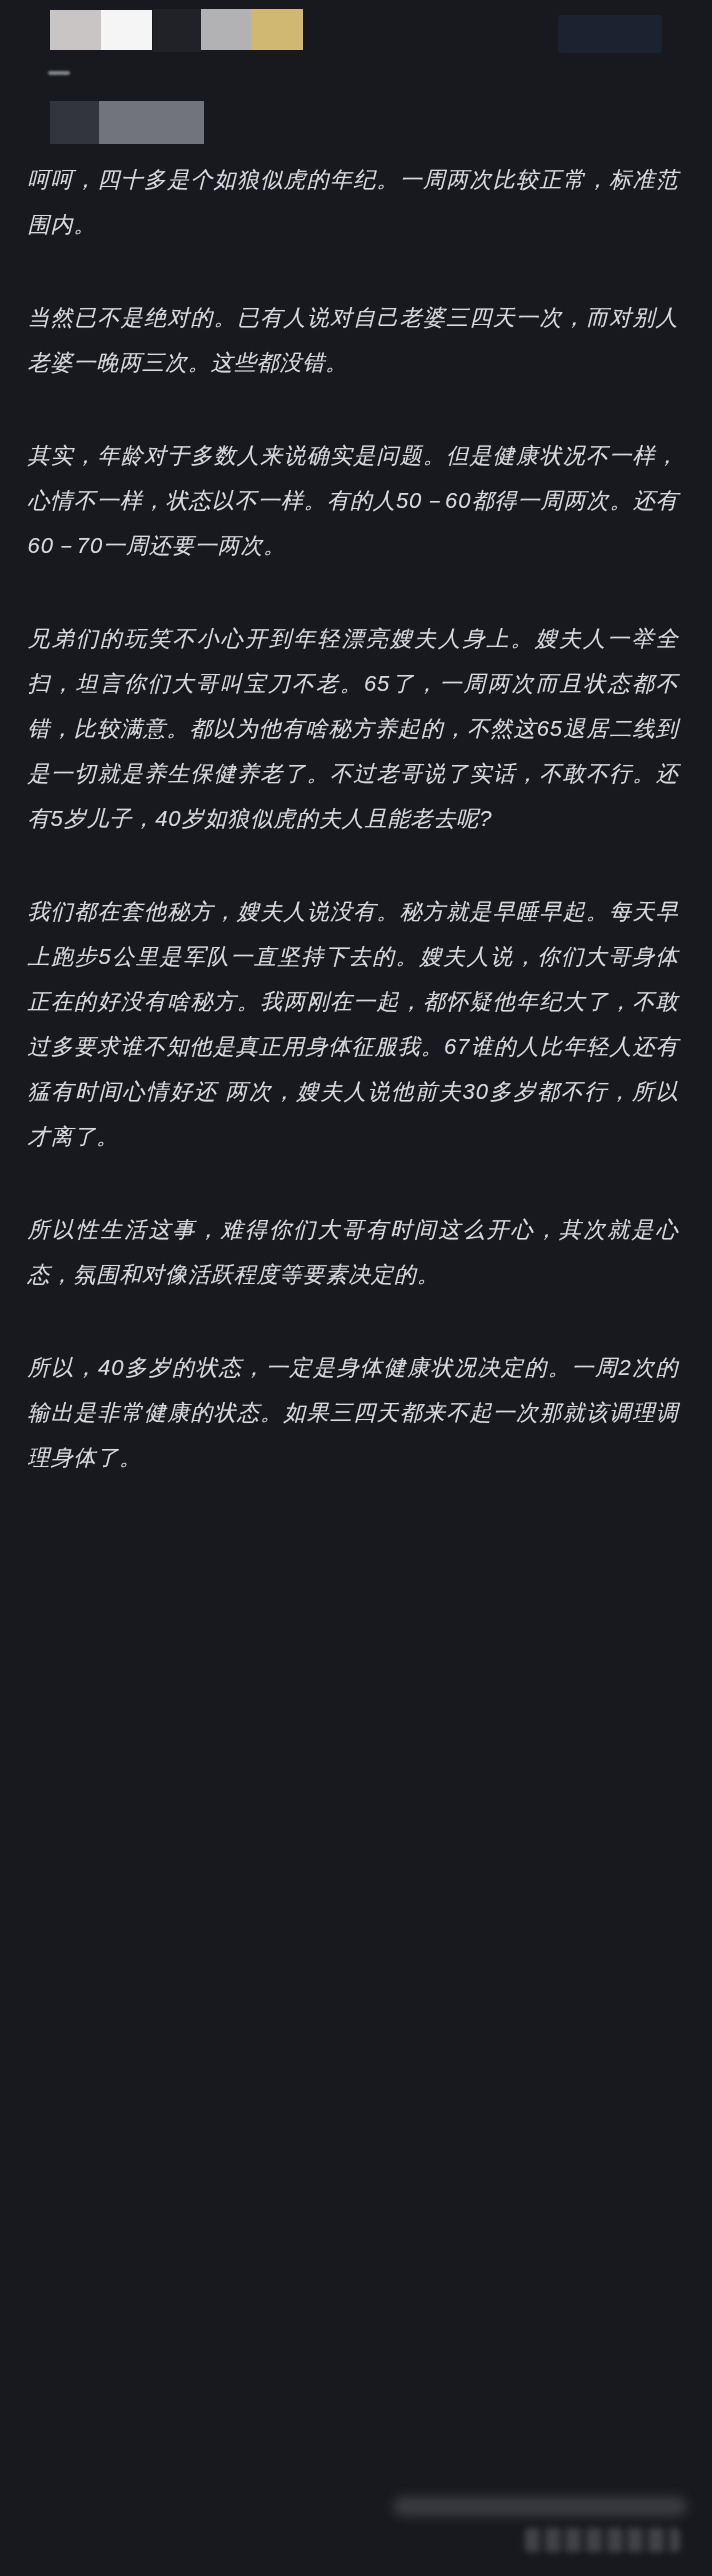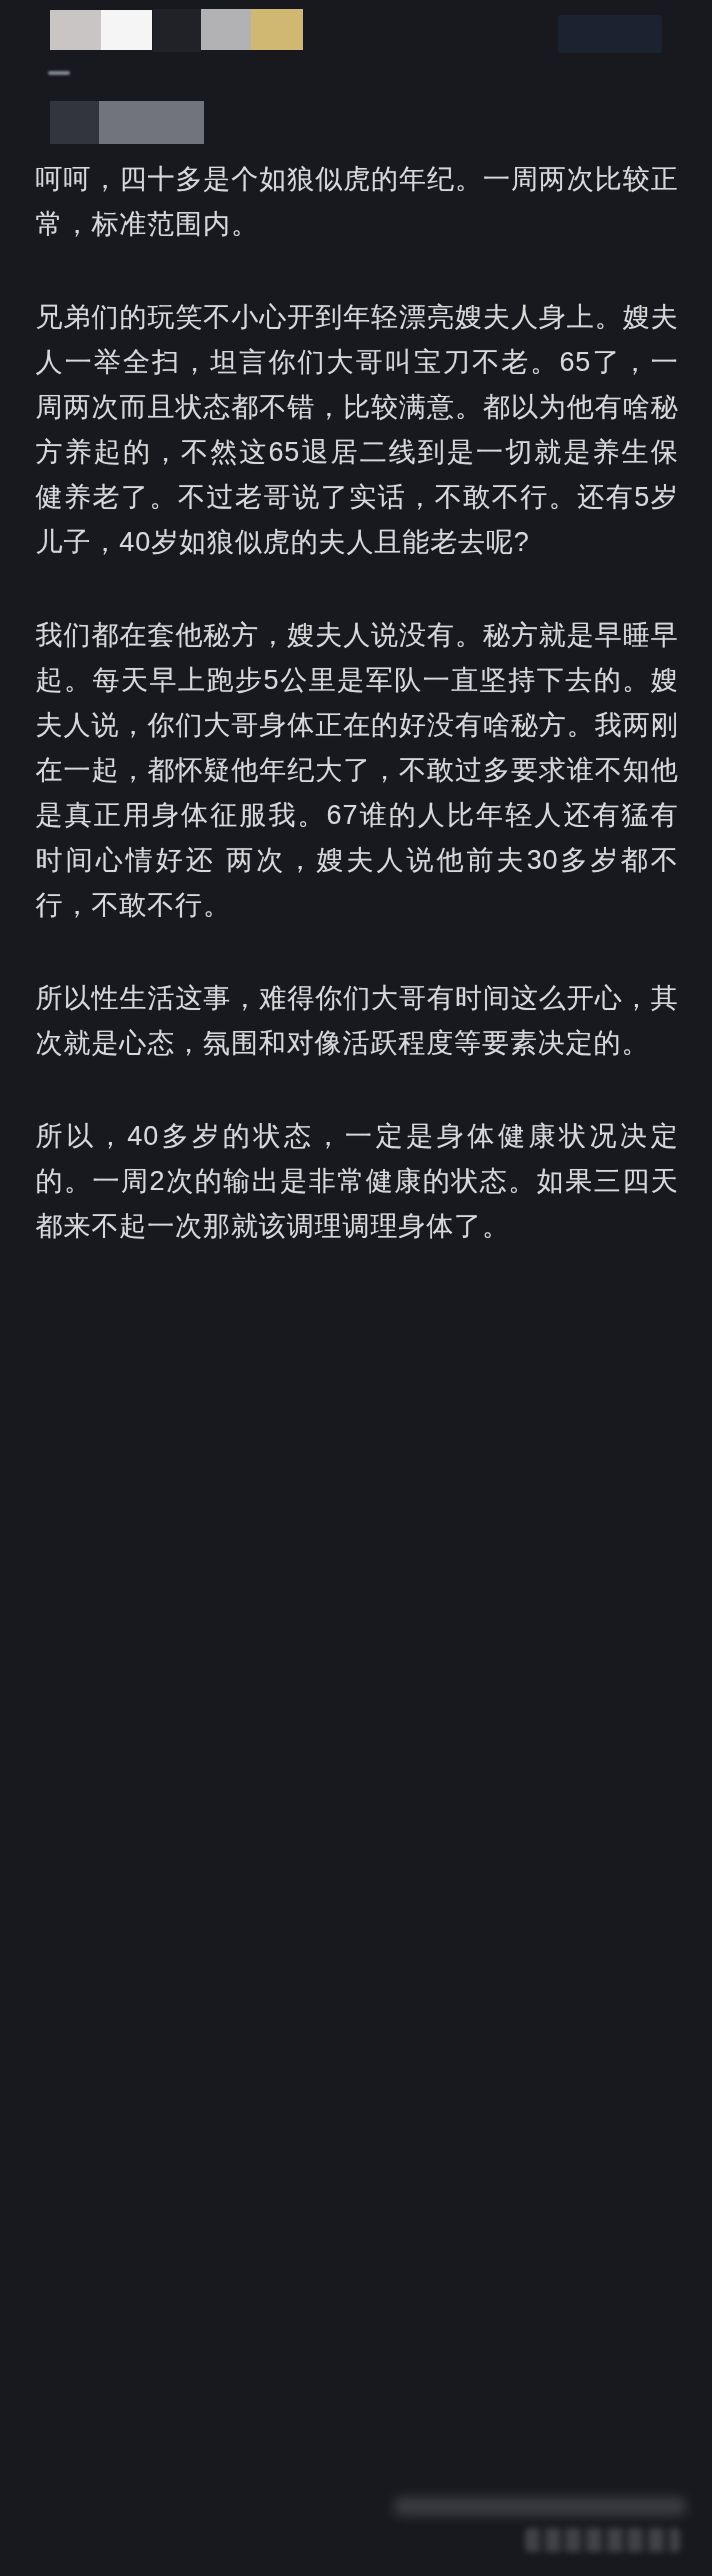--- a/index.html
+++ b/index.html
@@ -51,26 +51,27 @@
   
   .body-text {
     position: absolute;
     top: 157px;
     left: 27.6px;
     width: 651px;
     color: #d7d8da;
     text-shadow: 0 0 0.9px rgba(230,231,235,0.35);
   }
   .body-text p {
-    margin: 0 0 48px 8px;
-    font-size: 27px;
+    margin: 0 0 48px 0;
+    font-size: 22px;
     line-height: 45px;
     letter-spacing: 0.9px;
     word-break: break-all;
     text-align: justify;
+    font-style: italic;
   }
   .body-text p:last-child { margin-bottom: 0; }
   
   .wm-smear {
     position: absolute;
     left: 393px; top: 2497px; width: 294px; height: 19px;
     background: rgba(142,144,150,0.30);
     border-radius: 9.5px;
     filter: blur(6px);
   }
@@ -94,22 +95,24 @@
     <div class="chip chip-a"></div>
     <div class="chip chip-b"></div>
     <div class="chip chip-c"></div>
     <div class="chip chip-follow"></div>
     <div class="chip chip-dash"></div>
     <div class="chip chip-d"></div>
   </header>
 
   <main class="body-text">
     <p>呵呵，四十多是个如狼似虎的年纪。一周两次比较正常，标准范围内。</p>
+    <p>当然已不是绝对的。已有人说对自己老婆三四天一次，而对别人老婆一晚两三次。这些都没错。</p>
+    <p>其实，年龄对于多数人来说确实是问题。但是健康状况不一样，心情不一样，状态以不一样。有的人50－60都得一周两次。还有60－70一周还要一两次。</p>
     <p>兄弟们的玩笑不小心开到年轻漂亮嫂夫人身上。嫂夫人一举全扫，坦言你们大哥叫宝刀不老。65了，一周两次而且状态都不错，比较满意。都以为他有啥秘方养起的，不然这65退居二线到是一切就是养生保健养老了。不过老哥说了实话，不敢不行。还有5岁儿子，40岁如狼似虎的夫人且能老去呢?</p>
-    <p>我们都在套他秘方，嫂夫人说没有。秘方就是早睡早起。每天早上跑步5公里是军队一直坚持下去的。嫂夫人说，你们大哥身体正在的好没有啥秘方。我两刚在一起，都怀疑他年纪大了，不敢过多要求谁不知他是真正用身体征服我。67谁的人比年轻人还有猛有时间心情好还 两次，嫂夫人说他前夫30多岁都不行，不敢不行。</p>
+    <p>我们都在套他秘方，嫂夫人说没有。秘方就是早睡早起。每天早上跑步5公里是军队一直坚持下去的。嫂夫人说，你们大哥身体正在的好没有啥秘方。我两刚在一起，都怀疑他年纪大了，不敢过多要求谁不知他是真正用身体征服我。67谁的人比年轻人还有猛有时间心情好还 两次，嫂夫人说他前夫30多岁都不行，所以才离了。</p>
     <p>所以性生活这事，难得你们大哥有时间这么开心，其次就是心态，氛围和对像活跃程度等要素决定的。</p>
     <p>所以，40多岁的状态，一定是身体健康状况决定的。一周2次的输出是非常健康的状态。如果三四天都来不起一次那就该调理调理身体了。</p>
   </main>
 
   <div class="wm-smear"></div>
   <div class="wm-text"></div>
 
 </div>
 
 

